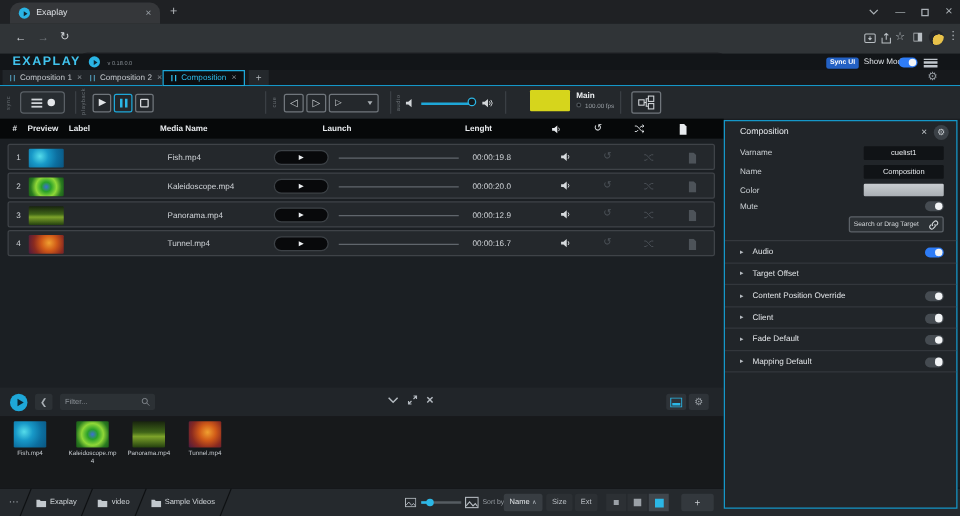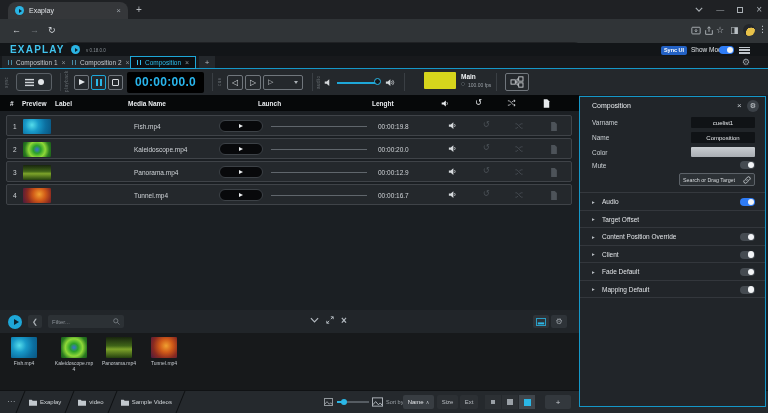--- a/index.html
+++ b/index.html
@@ -270,21 +270,20 @@
     <div class="abs tbtn" style="left:74px;top:5.5px;width:15px;height:15px">
         <i class="play-tri"></i>
       </div>
     <div class="abs tbtn pause-btn" style="left:91px;top:5.5px;width:15px;height:15px">
         <i></i>
         <i></i>
       </div>
     <div class="abs tbtn" style="left:108px;top:5.5px;width:15px;height:15px">
         <span class="stop-sq"></span>
       </div>
-    <div class="abs timecode">00:00:00.0</div>
     <div class="abs vsep" style="left:212px"></div>
     <span class="abs vlabel" style="left:217px">cue</span>
     <div class="abs tbtn" style="left:227px;top:5.5px;width:16px;height:15px;font-size:8px;font-family:'DejaVu Sans',sans-serif">◁</div>
     <div class="abs tbtn" style="left:245px;top:5.5px;width:16px;height:15px;font-size:8px;font-family:'DejaVu Sans',sans-serif">▷</div>
     <div class="abs tbtn" style="left:263px;top:5.5px;width:40px;height:15px;justify-content:space-between;padding:0 4px">
       <span style="font-size:7px;font-family:'DejaVu Sans',sans-serif">▷</span>
       <span class="combo-caret"></span>
     </div>
     <div class="abs vsep" style="left:312px"></div>
     <span class="abs vlabel" style="left:316px">audio</span>

